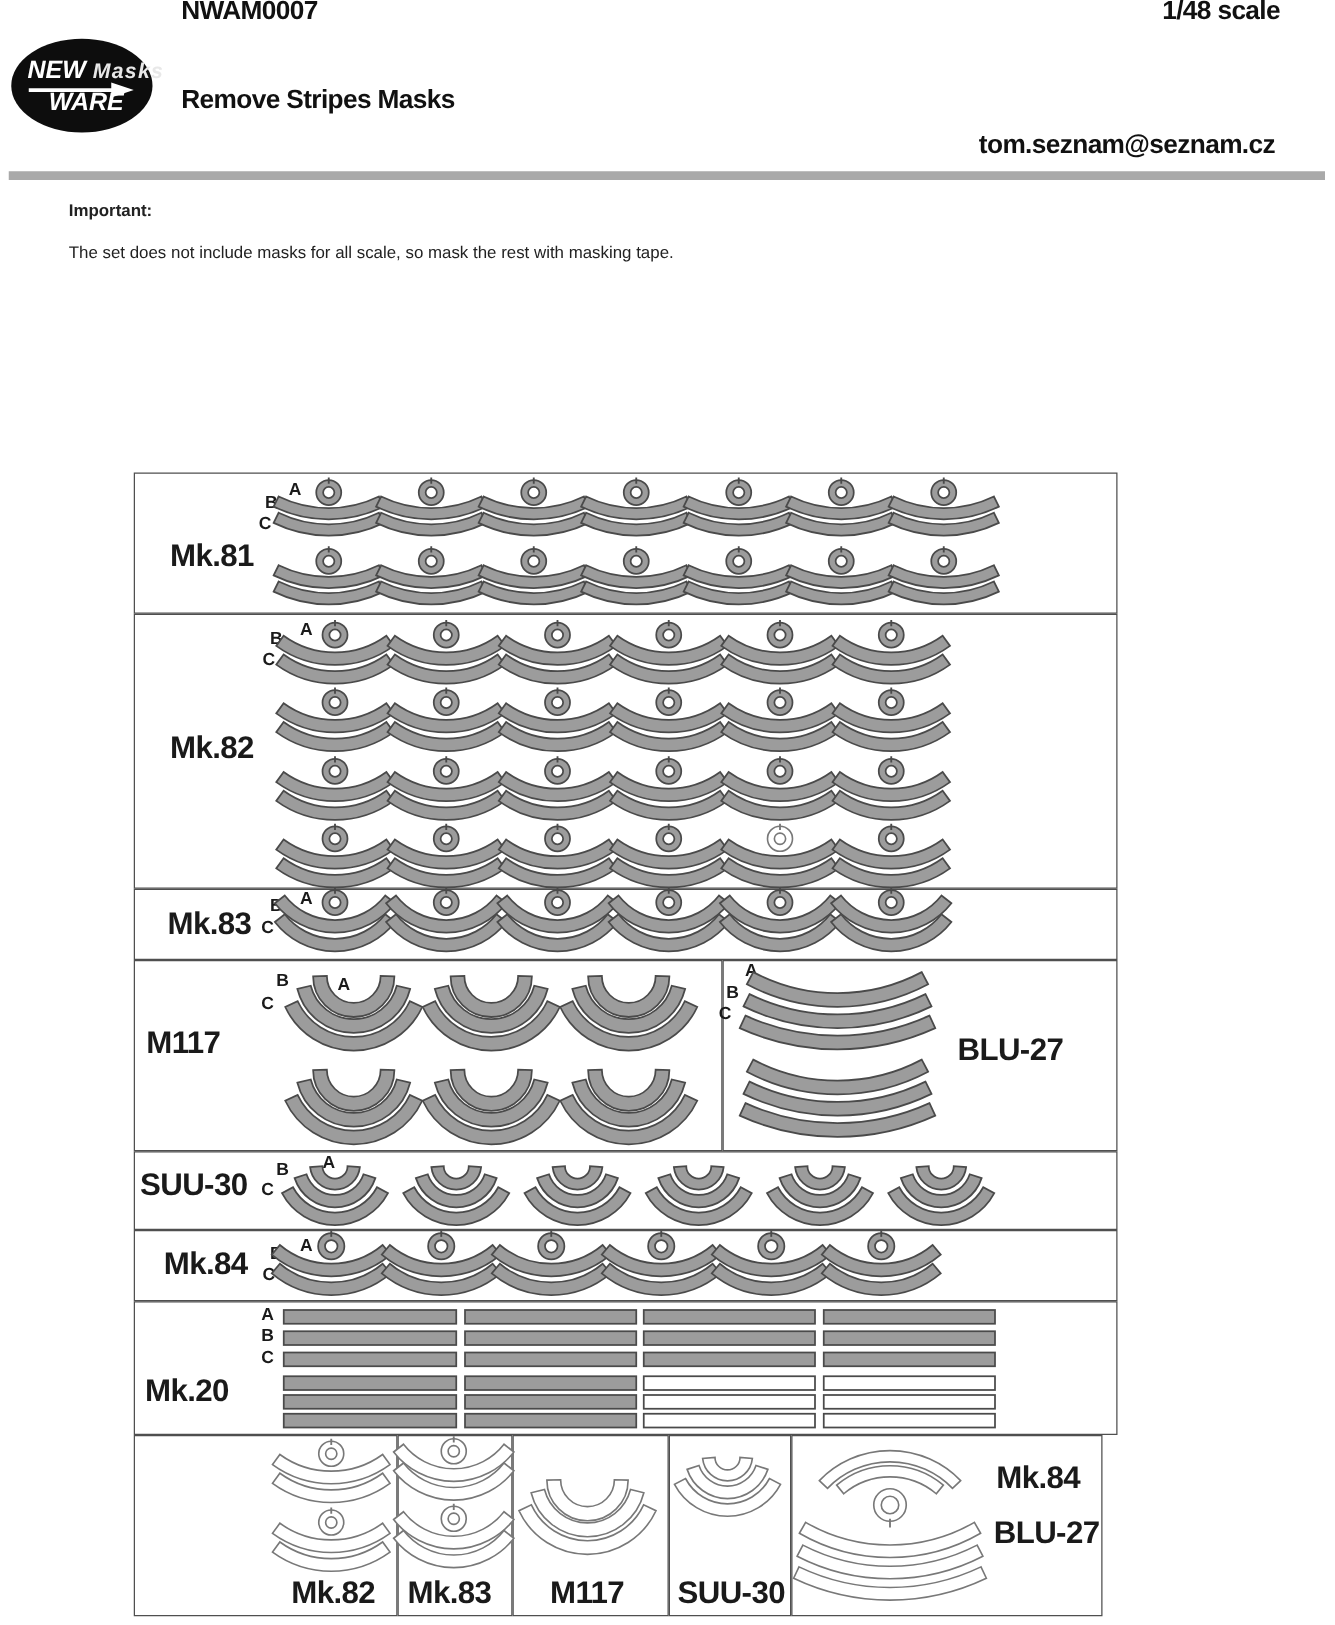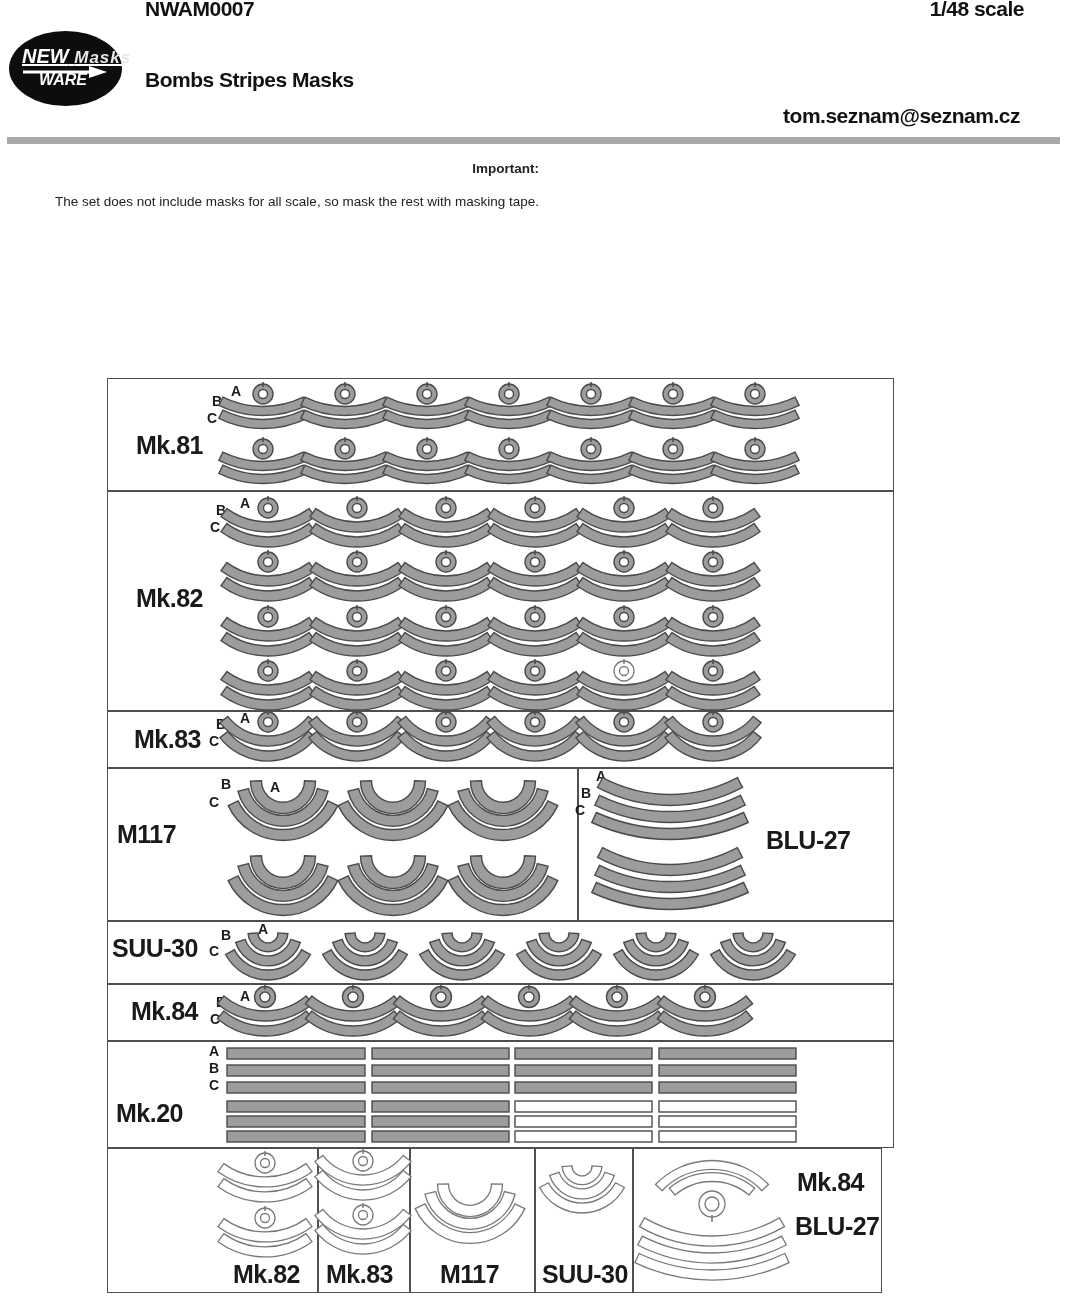--- a/index.html
+++ b/index.html
@@ -1,35 +1,35 @@
 <!DOCTYPE html>
 <html><head>
 <meta charset="utf-8">
 <style>
   html,body{margin:0;padding:0;background:#fff;}
   .page{position:relative;width:1068px;height:1300px;background:#ffffff;overflow:hidden;
         font-family:"Liberation Sans",sans-serif;color:#111;}
   
   .logo{position:absolute;left:9px;top:31px;width:113px;height:75px;background:#0d0d0d;
         border-radius:50%;color:#fff;font-style:italic;font-weight:bold;}
-  .logo-l1{position:absolute;left:13px;top:14px;font-size:20px;letter-spacing:0;white-space:nowrap;text-decoration:underline;}
+  .logo-l1{position:absolute;left:13px;top:14px;font-size:20px;letter-spacing:0;white-space:nowrap;}
   .logo-l1 .masks{font-size:17px;color:#e8e8e8;letter-spacing:1px;}
-  .logo-ware{position:absolute;left:30px;top:40px;font-size:16px;}
+  .logo-ware{position:absolute;left:30px;top:40px;font-size:20px;}
   .logo-arrow{position:absolute;left:12px;top:34px;}
   .hline{position:absolute;font-weight:bold;letter-spacing:-0.5px;white-space:nowrap;}
   .h-code{left:145px;top:-3px;font-size:21px;}
   .h-scale{right:44px;top:-3px;font-size:21px;}
   .h-title{left:145px;top:32px;font-size:21px;}
   .h-sub{left:145px;top:68px;font-size:21px;}
   .h-url{left:145px;top:104px;font-size:21px;}
   .h-email{right:48px;top:104px;font-size:21px;}
   .divider{position:absolute;left:7px;top:137px;width:1053px;height:7px;background:#a9a9a9;}
   
   .notes{position:absolute;left:55px;top:161px;font-size:13.5px;line-height:16.5px;color:#222;}
-  .notes b{display:block;text-align:right;}
+  .notes b{display:block;}
   
   .box{position:absolute;border:1px solid #4f4f4f;box-sizing:border-box;background:transparent;}
   .slabel{position:absolute;font-weight:bold;font-size:25px;letter-spacing:-0.5px;color:#1a1a1a;white-space:nowrap;}
   .abc{position:absolute;font-weight:bold;font-size:14px;color:#1a1a1a;}
   #masks-svg{position:absolute;left:0;top:0;pointer-events:none;}
 </style>
 </head>
 <body>
 
 <div class="page">
@@ -37,21 +37,21 @@
   <div class="logo">
     <div class="logo-l1"><span>NEW</span>&nbsp;<span class="masks">Masks</span></div>
     <svg class="logo-arrow" width="90" height="14" viewBox="0 0 90 14">
       <line x1="2" y1="7" x2="70" y2="7" stroke="#ffffff" stroke-width="3"></line>
       <polygon points="68,1 86,7 68,13" fill="#ffffff"></polygon>
     </svg>
     <div class="logo-ware">WARE</div>
   </div>
   <div class="hline h-code">NWAM0007</div>
   <div class="hline h-scale">1/48 scale</div>
-  <div class="hline h-sub">Bombs Stripes Masks</div>
+  <div class="hline h-sub">Remove Stripes Masks</div>
   <div class="hline h-email">tom.seznam@seznam.cz</div>
   <div class="divider"></div>
 
   <div class="notes">
     <b>Important:</b>
     <br>
     <span>The set does not include masks for all scale, so mask the rest with masking tape.</span>
   </div>
 
   <div id="diagram">

